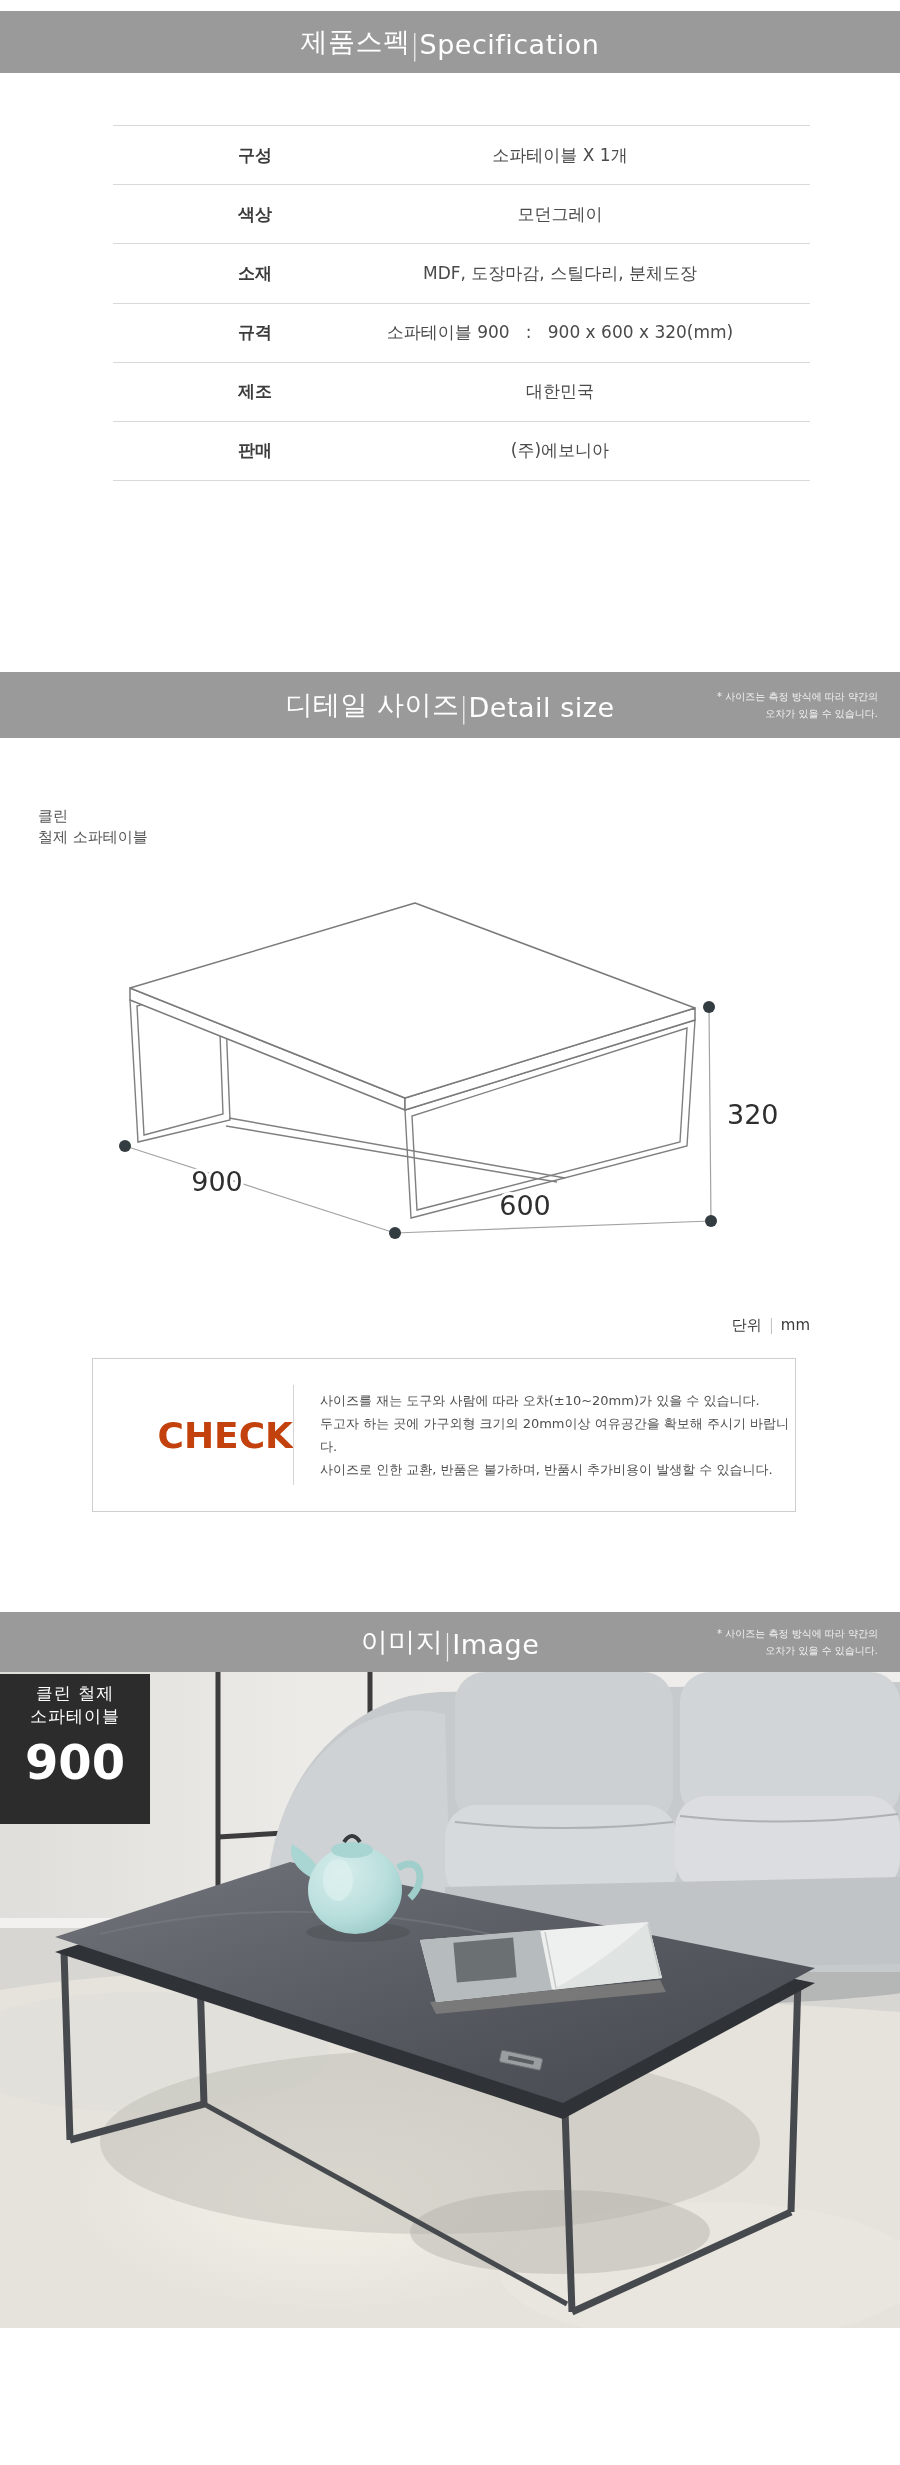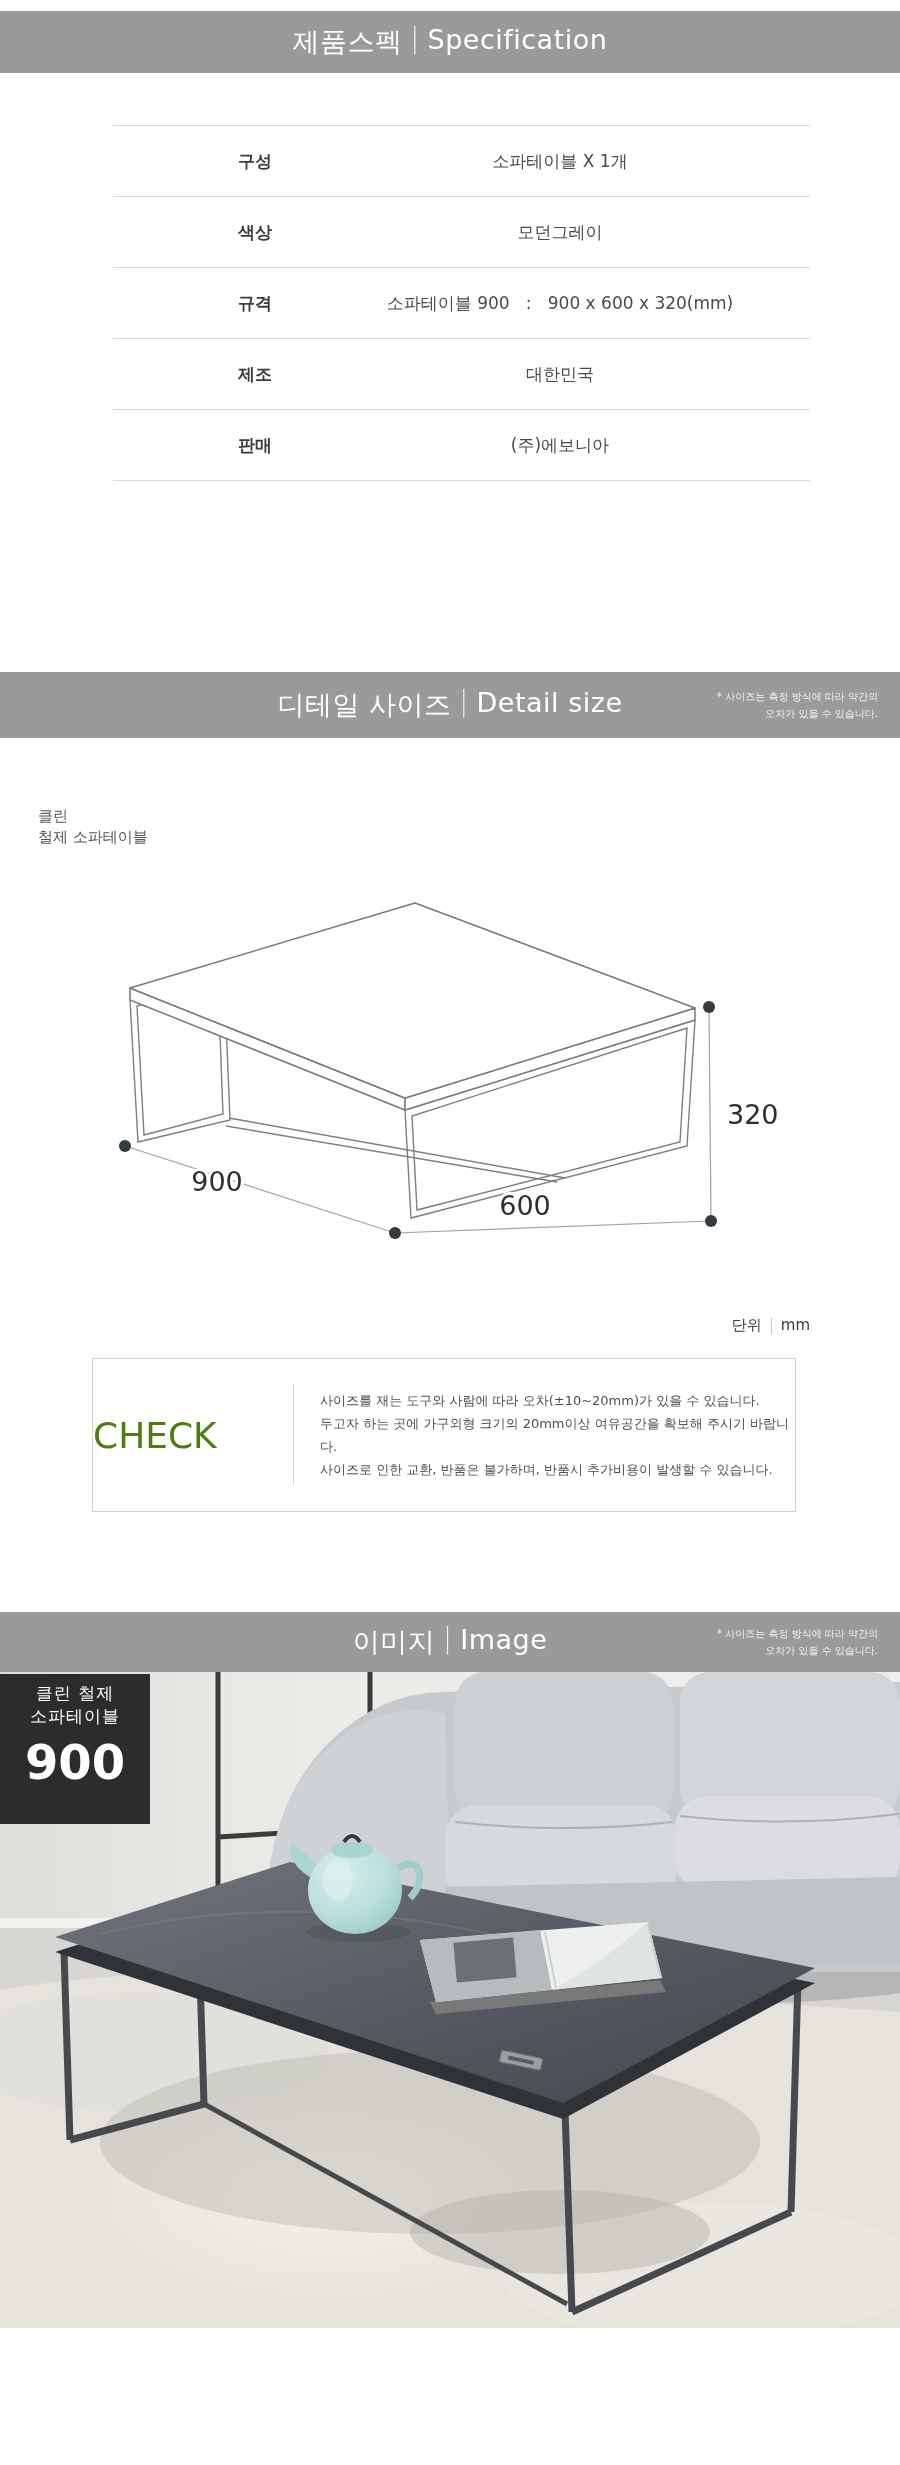--- a/index.html
+++ b/index.html
@@ -2,40 +2,40 @@
 <html><head>
 <meta charset="utf-8">
 <style>
   html,body{margin:0;padding:0;background:#fff;}
   .page{position:relative;width:900px;height:2465px;background:#ffffff;overflow:hidden;
         font-family:"DejaVu Sans","Liberation Sans",sans-serif;color:#333;}
   
   .band{position:absolute;left:0;width:900px;background:#9a9a9a;display:flex;
         align-items:center;justify-content:center;}
   .band .title{color:#fff;font-size:27px;font-weight:400;letter-spacing:.5px;
-        display:flex;align-items:flex-start;gap:8px;}
+        display:flex;align-items:flex-end;gap:0;}
   .band .title .bar{font-weight:200;opacity:.85;transform:scaleY(1.15);font-size:25px;}
   .band .title .en{font-weight:400;}
   .band .note{position:absolute;right:22px;top:50%;transform:translateY(-50%);
         text-align:right;color:rgba(255,255,255,.88);font-size:10px;line-height:17px;}
   
   .spec-table{position:absolute;left:113px;top:125px;width:697px;height:355px;
         display:flex;flex-direction:column;border-bottom:1px solid #d9d9d9;}
   .spec-row{flex:1;display:flex;align-items:center;border-top:1px solid #d9d9d9;text-align:center;}
   .spec-row .lab{width:110px;padding-left:87px;font-size:17px;font-weight:bold;color:#3c3c3c;}
   .spec-row .val{flex:1;font-size:17px;color:#4a4a4a;white-space:pre-wrap;}
   
   .product-label{position:absolute;left:38px;top:806px;font-size:15px;line-height:21px;color:#555;}
   .diagram-wrap{position:absolute;left:95px;top:888px;width:690px;height:360px;}
   .unit-line{position:absolute;left:510px;top:1316px;width:300px;text-align:right;
         font-size:15px;color:#3a3a3a;}
   .unit-line .bar{color:#a8a8a8;padding:0 7px;font-weight:200;}
   .check-box{position:absolute;left:92px;top:1358px;width:704px;height:154px;
         border:1px solid #cfcfcf;display:flex;align-items:center;box-sizing:border-box;}
-  .check-title{width:200px;text-align:left;font-size:36px;font-weight:normal;color:#4d7c0f;
+  .check-title{width:200px;text-align:right;font-size:36px;font-weight:bold;color:#c2410c;
         letter-spacing:0px;}
   .check-divider{width:1px;height:100px;background:#d5d5d5;}
   .check-lines{flex:1;padding-left:26px;font-size:13px;line-height:23px;color:#4e4e4e;}
   
   .photo-wrap{position:absolute;left:0;top:1672px;width:900px;height:656px;overflow:hidden;}
   .photo-overlay{position:absolute;left:0;top:2px;width:150px;height:150px;
         background:rgba(30,30,30,.93);color:#fff;text-align:center;box-sizing:border-box;
         padding-top:8px;}
   .photo-overlay .l1,.photo-overlay .l2{font-size:17px;line-height:23px;letter-spacing:1px;}
   .photo-overlay .big{font-size:48px;font-weight:bold;line-height:52px;margin-top:8px;}
@@ -55,20 +55,24 @@
   </div>
 
   <div class="spec-table">
     <div class="spec-row">
       <div class="lab">구성</div>
       <div class="val">소파테이블 X 1개</div>
     </div>
     <div class="spec-row">
       <div class="lab">색상</div>
       <div class="val">모던그레이</div>
+    </div>
+    <div class="spec-row">
+      <div class="lab">소재</div>
+      <div class="val">MDF, 도장마감, 스틸다리, 분체도장</div>
     </div>
     <div class="spec-row">
       <div class="lab">규격</div>
       <div class="val">소파테이블 900   :   900 x 600 x 320(mm)</div>
     </div>
     <div class="spec-row">
       <div class="lab">제조</div>
       <div class="val">대한민국</div>
     </div>
     <div class="spec-row">

